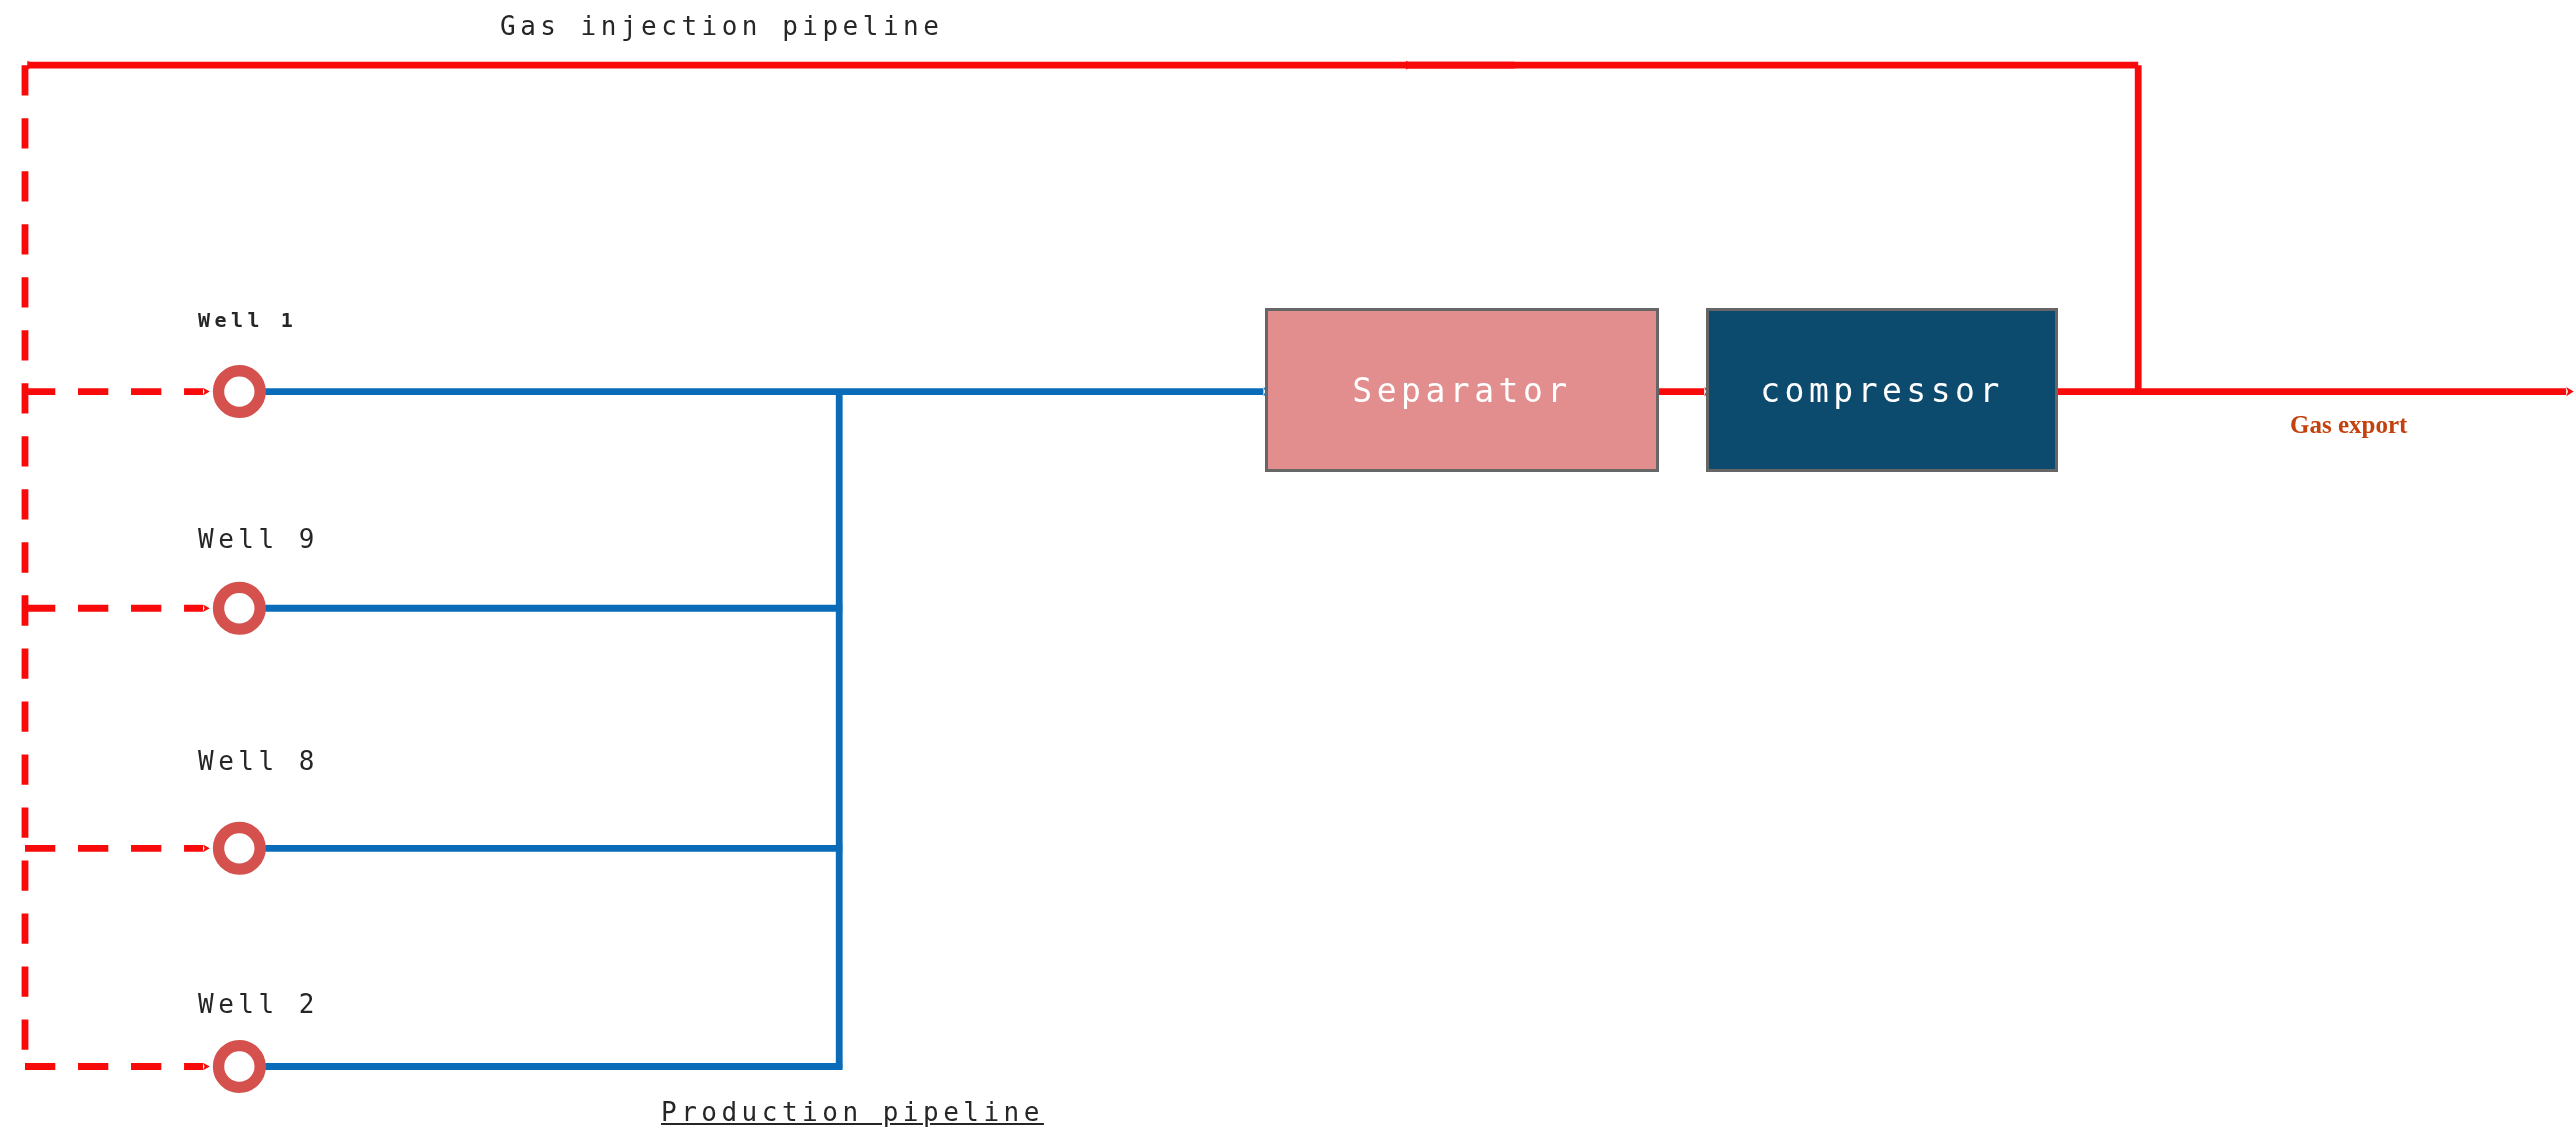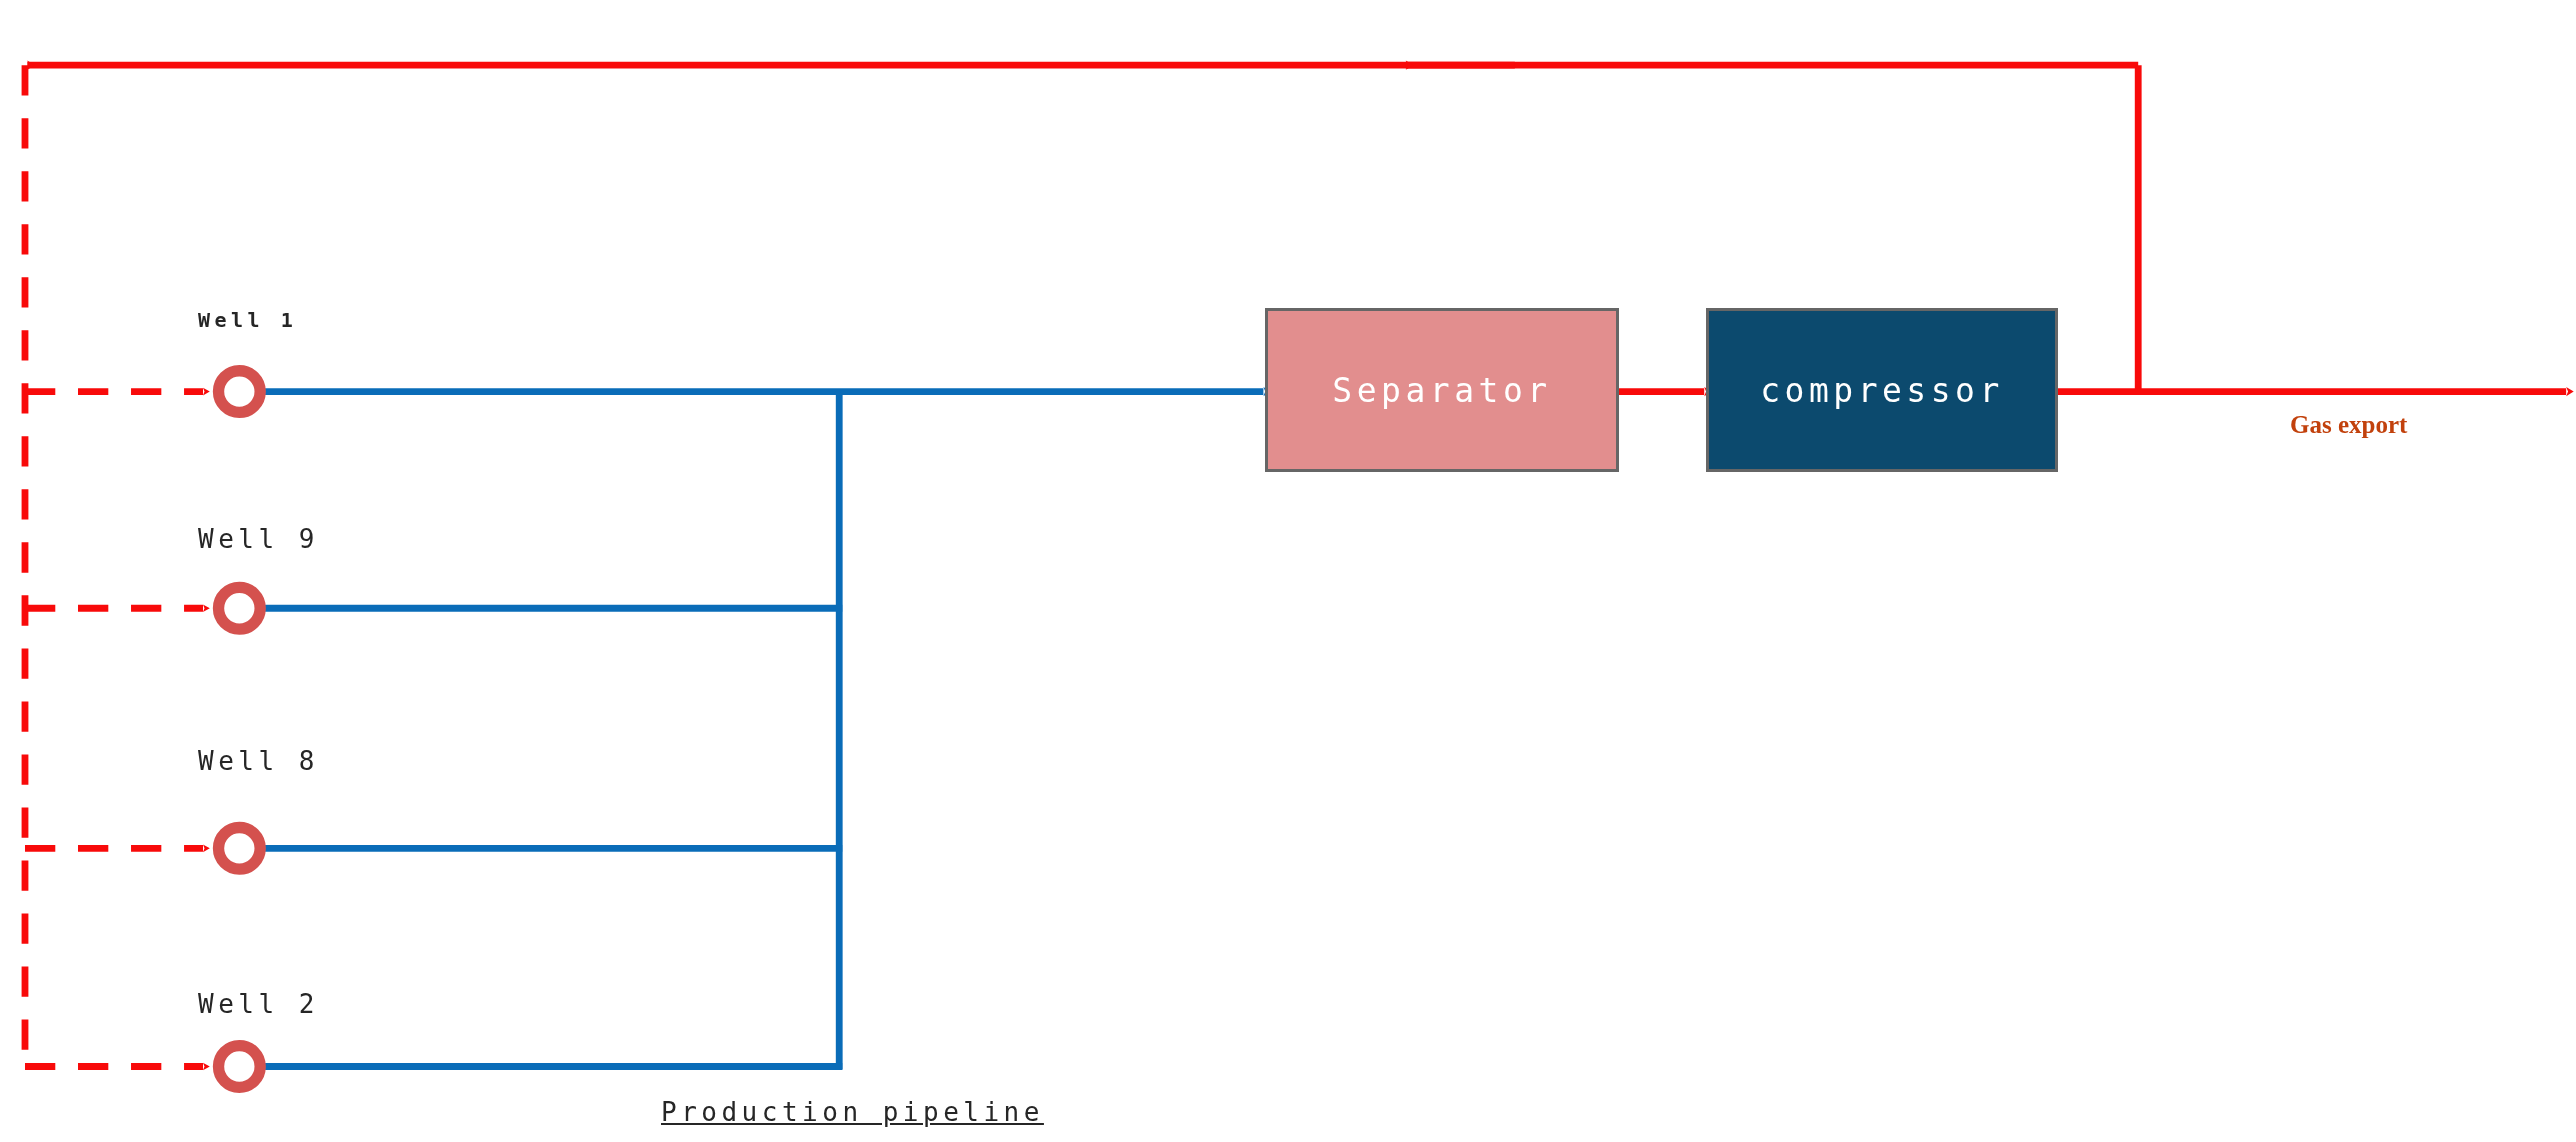--- a/index.html
+++ b/index.html
@@ -123,29 +123,30 @@
       <circle cx="316" cy="803" r="27.5" fill="none" stroke="#d4514e" stroke-width="15"></circle>
     </g>
     <g>
       <circle cx="316" cy="1120" r="27.5" fill="none" stroke="#d4514e" stroke-width="15"></circle>
     </g>
     <g>
       <circle cx="316" cy="1408" r="27.5" fill="none" stroke="#d4514e" stroke-width="15"></circle>
     </g>
   </svg>
 
+  <div class="lbl lbl-mono" style="left:500px; top:11.4px; font-size:26px;">Gas injection pipeline</div>
 
   <div class="lbl lbl-mono" style="left:661px; top:1097px; font-size:26px;text-decoration:underline;">Production pipeline</div>
 
   <div class="lbl lbl-mono" style="left:198px; top:308px; font-size:20px;font-weight:bold;">Well 1</div>
   <div class="lbl lbl-mono" style="left:198px; top:524px; font-size:26px;">Well 9</div>
   <div class="lbl lbl-mono" style="left:198px; top:746px; font-size:26px;">Well 8</div>
   <div class="lbl lbl-mono" style="left:198px; top:989px; font-size:26px;">Well 2</div>
 
-  <div class="boxnode" style="left:1265px; top:308px; width:354px; height:164px;
+  <div class="boxnode" style="left:1265px; top:308px; width:394px; height:164px;
               background:#e28e8e; border:3.8px solid #666666;">
     <span class="node-label" style="position:relative; font-size:33px;">Separator</span>
   </div>
 
   <div class="boxnode" style="left:1706px; top:308px; width:352px; height:164px;
               background:#0c4a6e; border:3.8px solid #666666;">
     <span class="node-label" style="position:relative; font-size:33px;">compressor</span>
   </div>
 
   <div class="export-label" style="left:2290px; top:411px; font-size:25px;">Gas export</div>

